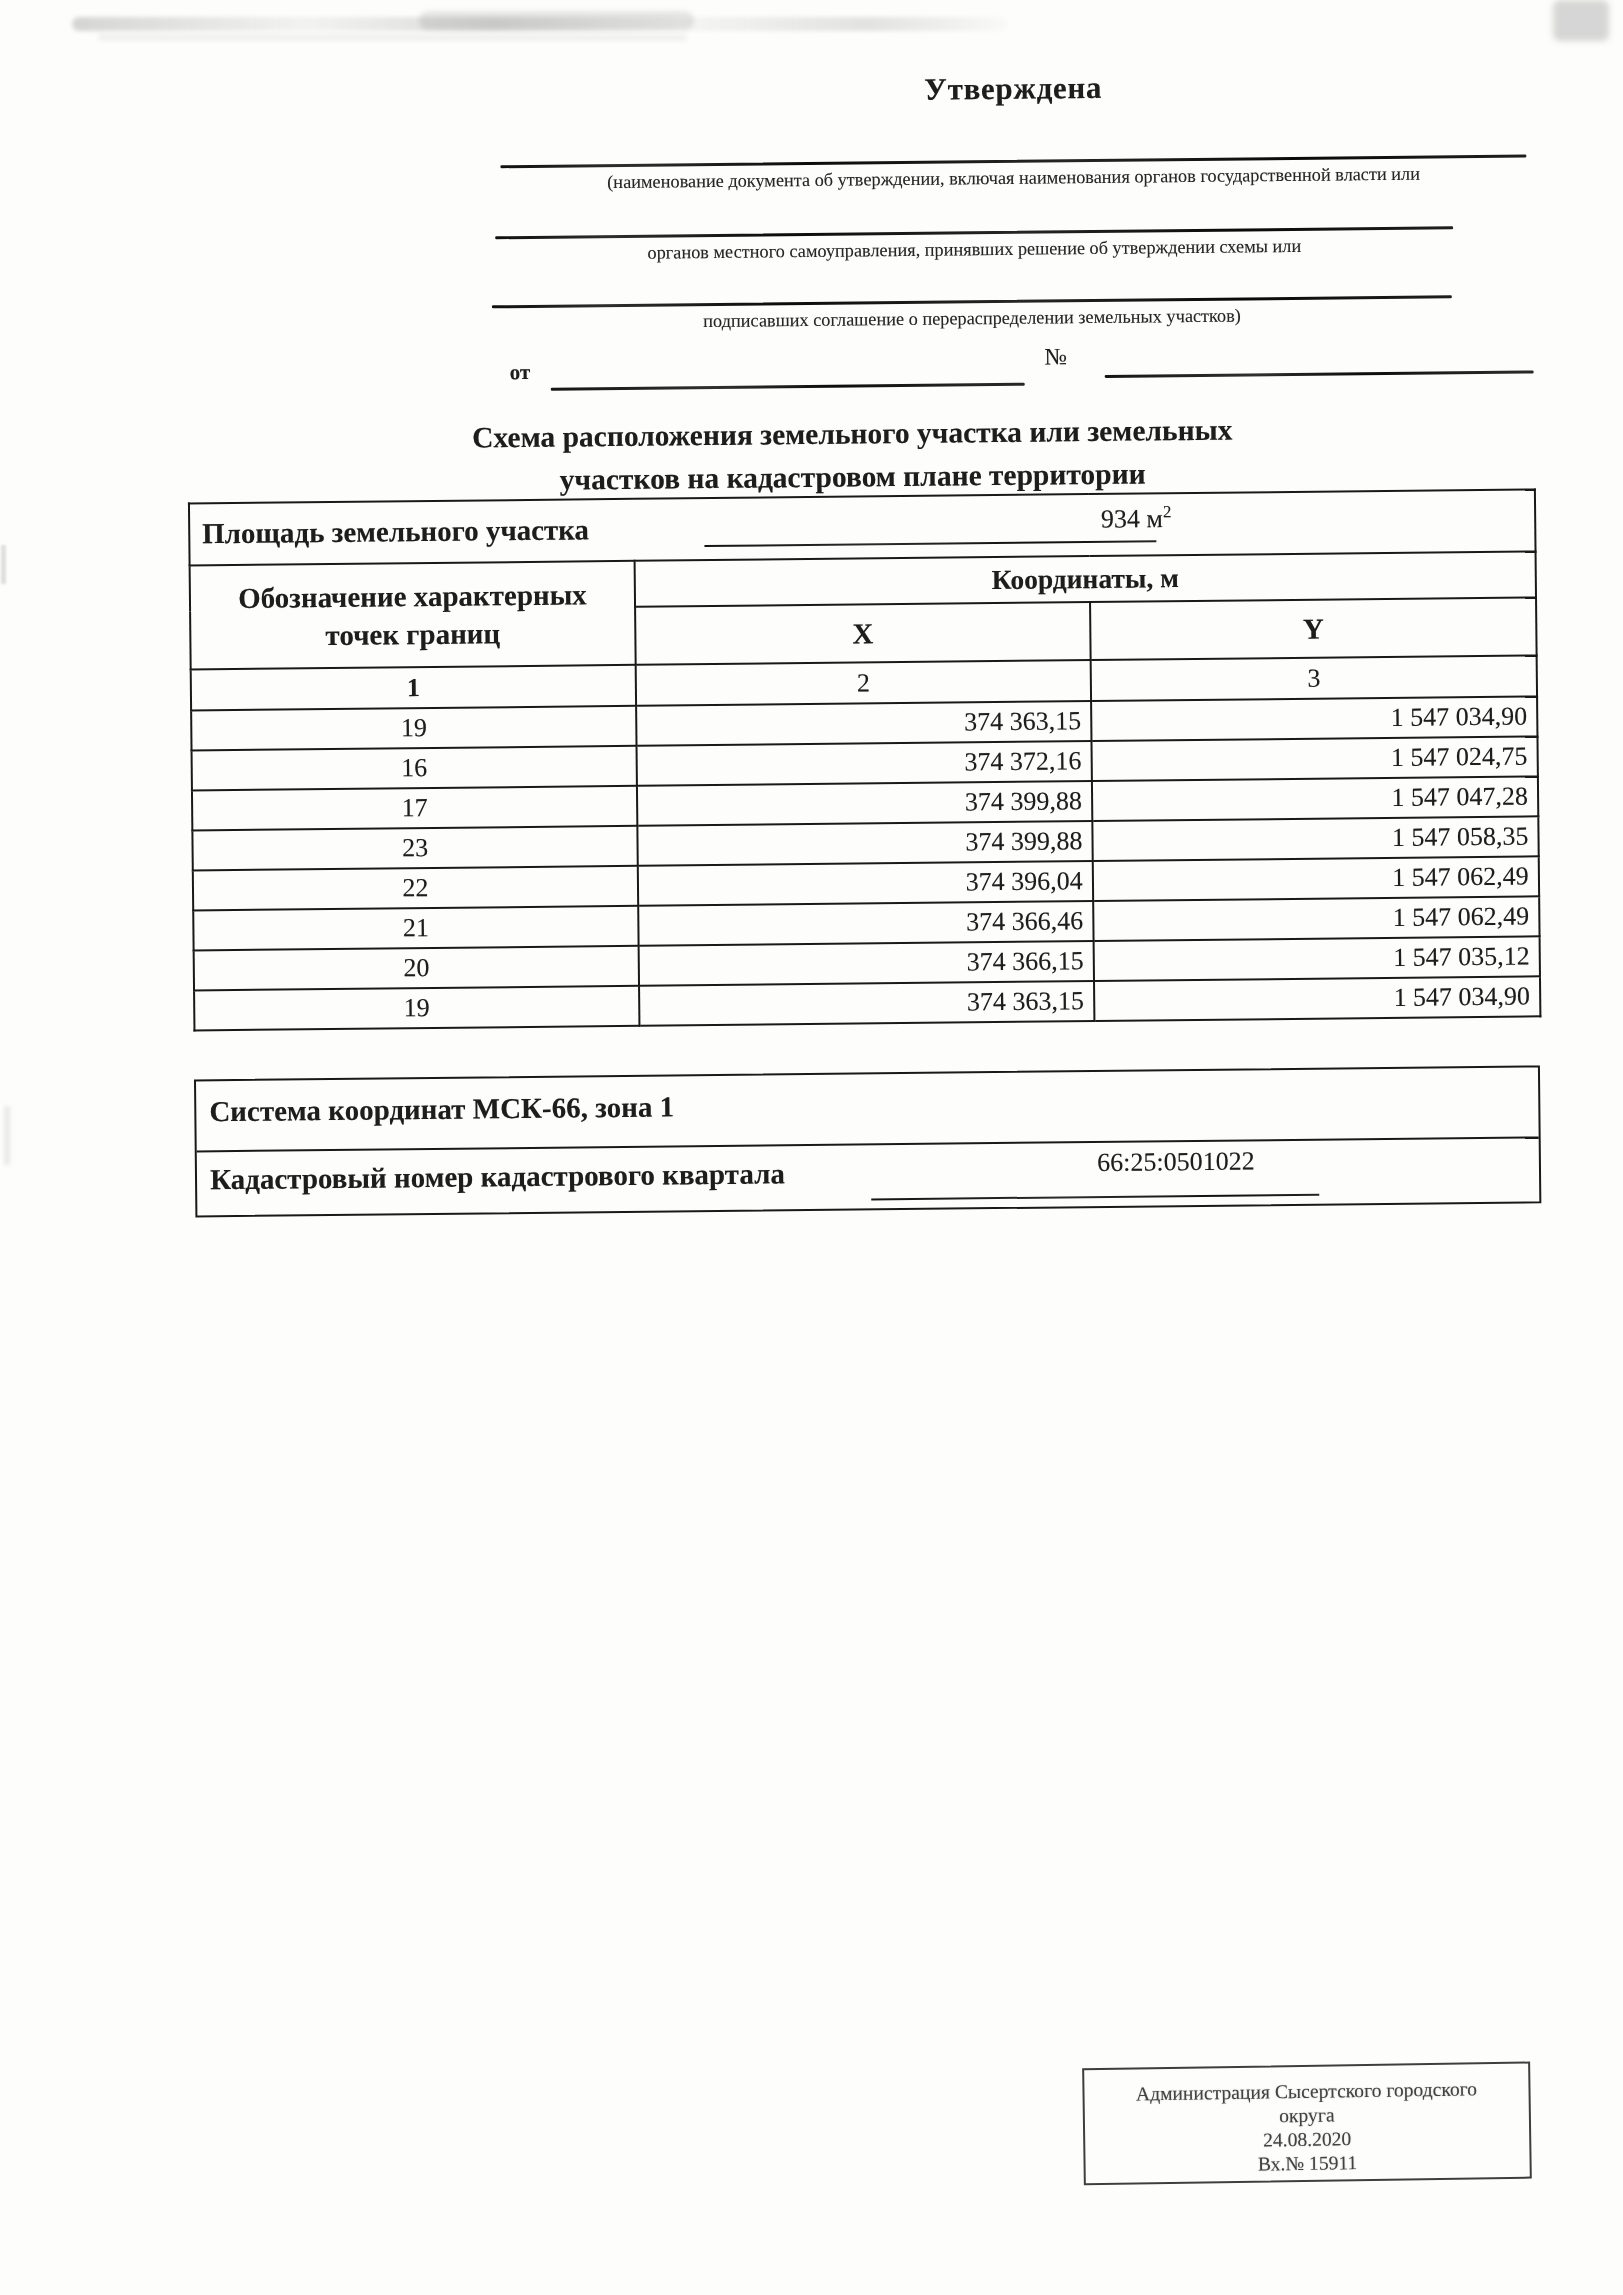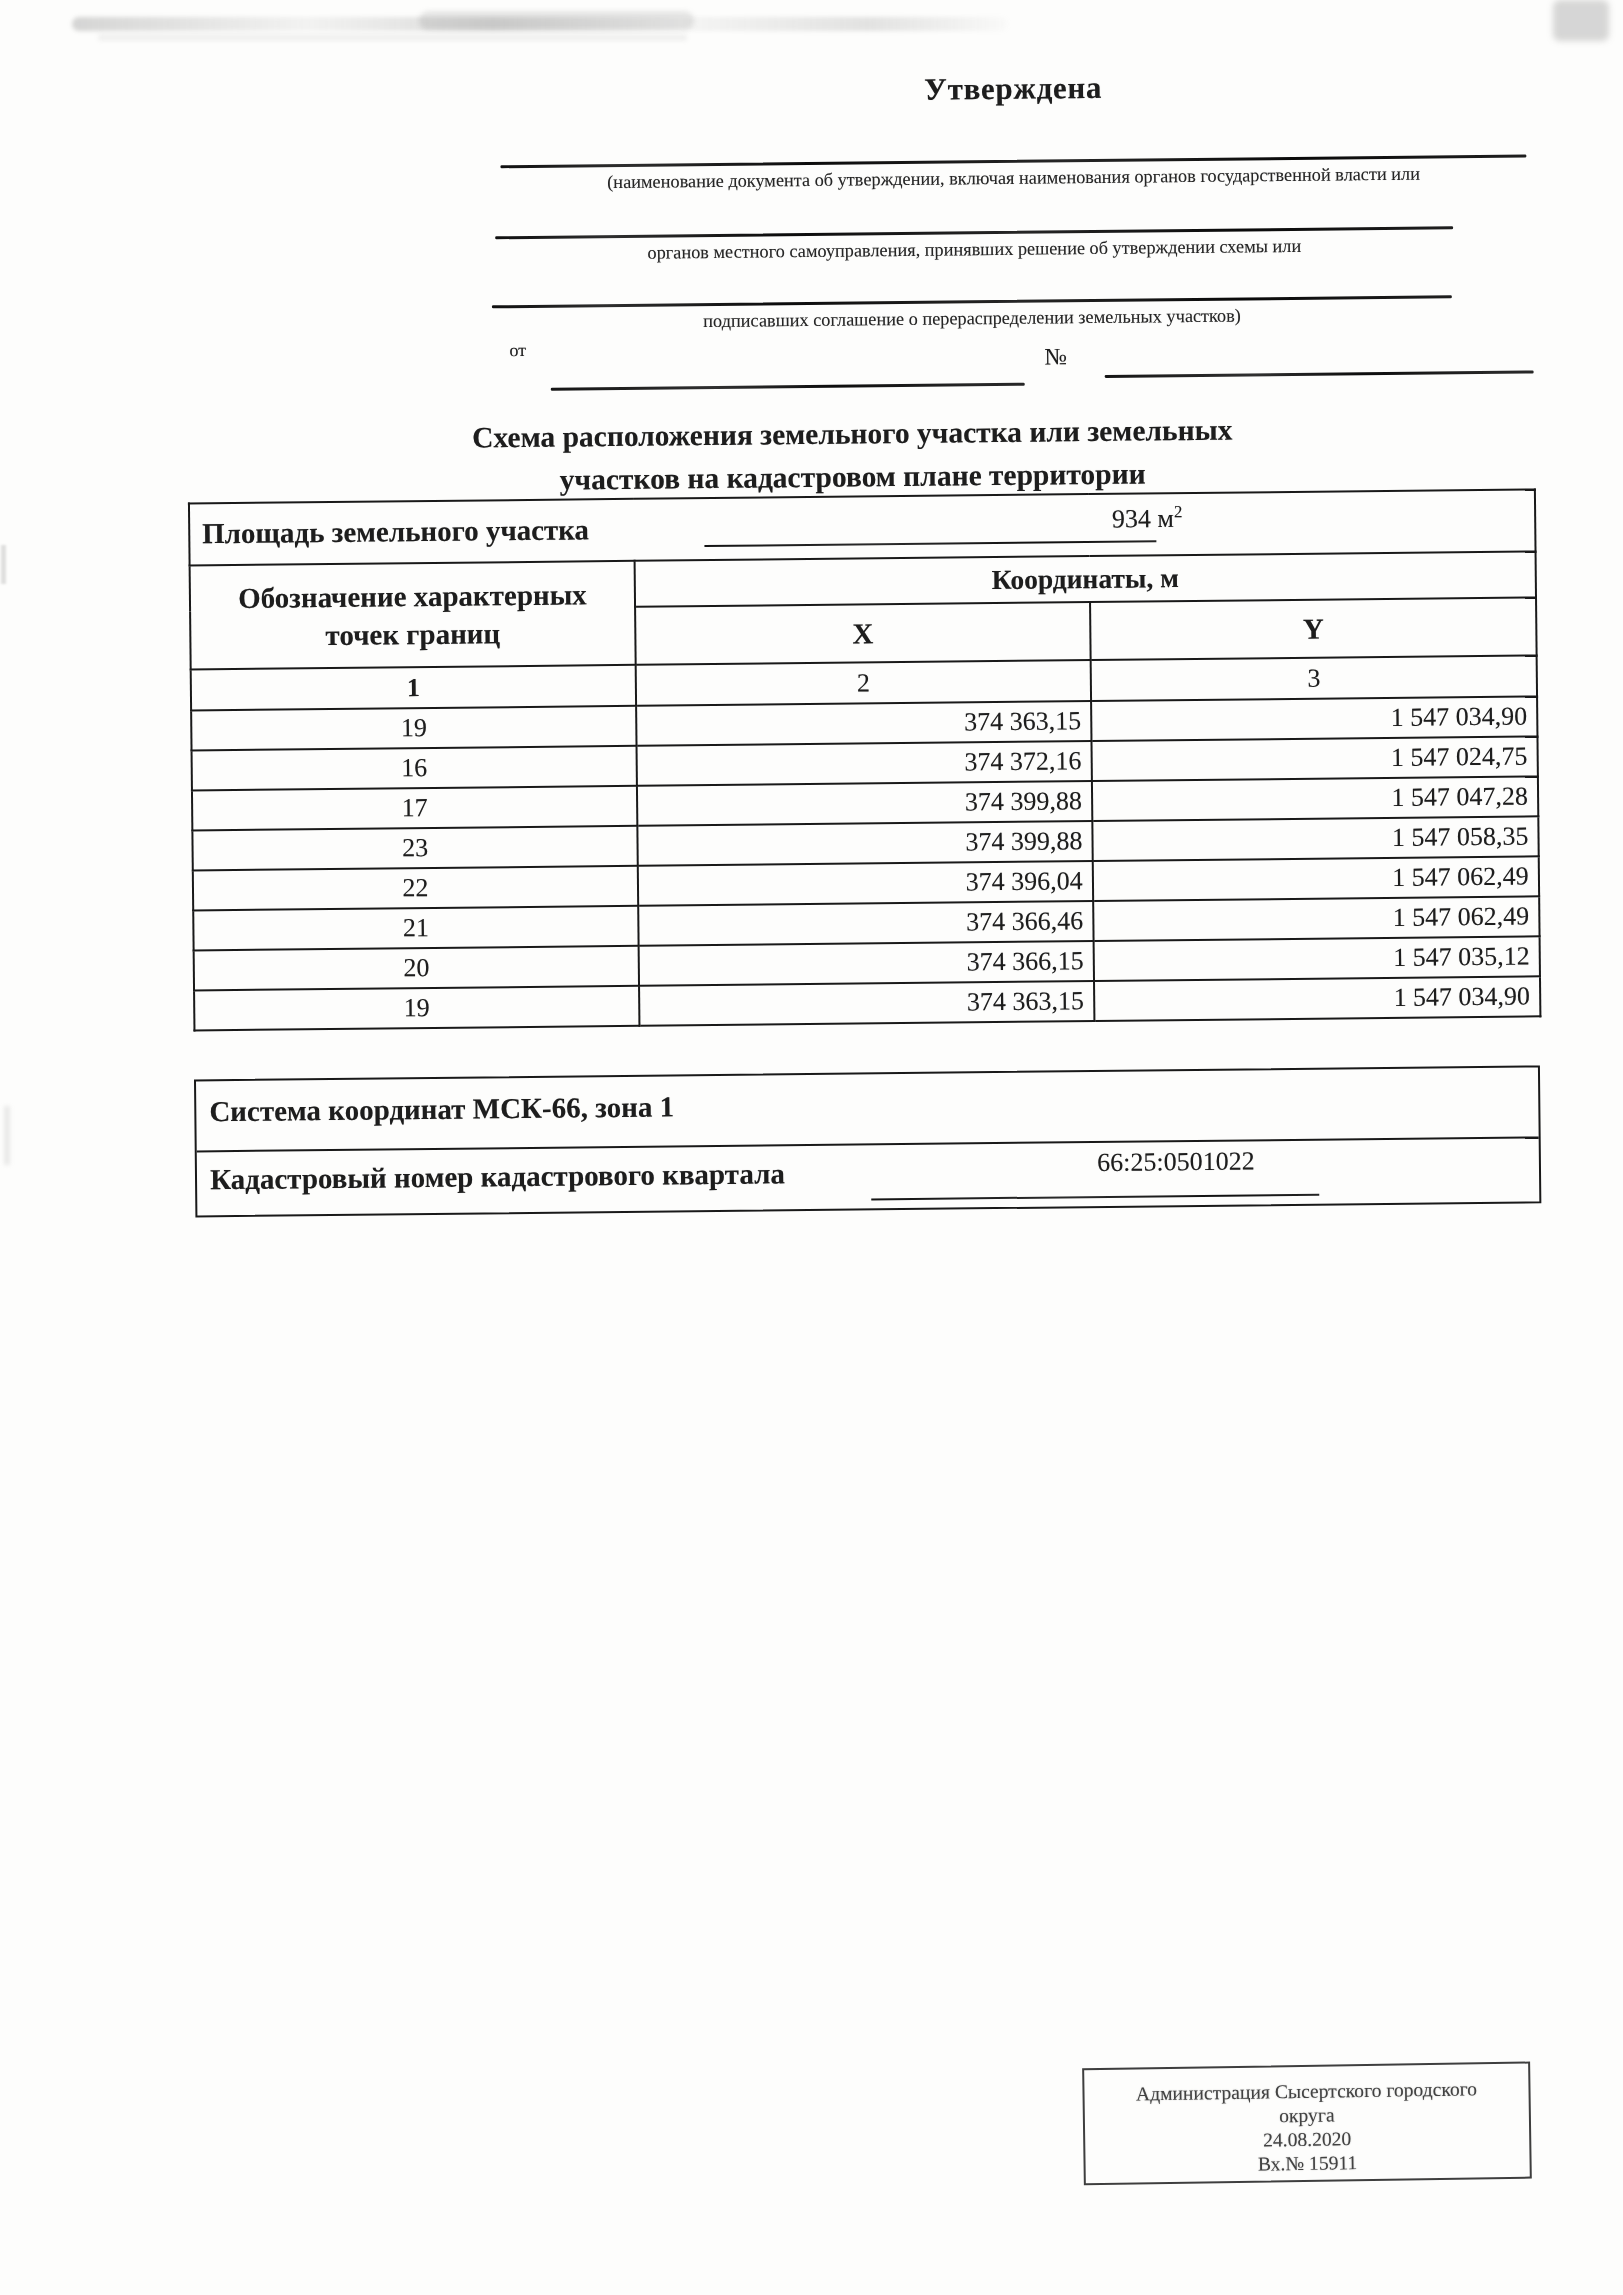--- a/index.html
+++ b/index.html
@@ -13,40 +13,40 @@
             font-size:31px;font-weight:bold;letter-spacing:0.7px;}
   .rule{position:absolute;height:3.3px;border-radius:1.3px;
         background:linear-gradient(90deg,#101010 0%,#2e2e2e 12%,#0c0c0c 30%,#262626 55%,#0a0a0a 78%,#1f1f1f 100%);}
   .rule1{left:509px;top:162px;width:1026px;}
   .rule2{left:503px;top:233px;width:958px;}
   .rule3{left:499px;top:302px;width:960px;}
   .cap{position:absolute;text-align:center;font-size:18.3px;color:#262626;text-shadow:0 0 0.7px rgba(40,40,40,.35);}
   .cap1{left:509px;top:170px;width:1026px;}
   .cap2{left:503px;top:241px;width:958px;}
   .cap3{left:499px;top:310px;width:960px;}
-  .from-label{position:absolute;left:516px;top:337px;font-size:18px;}
+  .from-label{position:absolute;left:516px;top:357px;font-size:21px;font-weight:bold;}
   .from-line{position:absolute;left:557px;top:385px;width:474px;}
   .no-label{position:absolute;left:1051px;top:346px;font-size:23.6px;}
   .no-line{position:absolute;left:1111px;top:378px;width:429px;}
   .blank{height:3.3px;background:linear-gradient(90deg,#151515,#303030 35%,#0d0d0d 60%,#272727 90%);border-radius:1.3px;}
 
   
   .title-line{position:absolute;left:367px;width:982px;text-align:center;
               font-size:29.5px;font-weight:bold;}
   .title-1{top:418px;}
   .title-2{top:461px;}
 
   
   table.coords{position:absolute;left:193px;top:496px;width:1346px;
                border-collapse:collapse;table-layout:fixed;color:#1d1d1d;}
   table.coords td{border:2.6px solid #191919;padding:0;vertical-align:middle;
                   text-shadow:0 0 0.7px rgba(30,30,30,.38);}
   .r-area td{height:60px;position:relative;}
   .area-label{position:absolute;left:11.8px;top:13px;font-size:29px;font-weight:bold;white-space:nowrap;}
-  .area-value{position:absolute;left:946px;top:7.9px;transform:translateX(-50%);font-size:26px;white-space:nowrap;margin-left:11px;}
+  .area-value{position:absolute;left:946px;top:7.9px;transform:translateX(-50%);font-size:26px;white-space:nowrap;}
   .area-value sup{font-size:17px;}
   .area-underline{position:absolute;left:514px;bottom:11.8px;width:452px;height:2.6px;
                   background:linear-gradient(90deg,#141414,#2b2b2b 40%,#0e0e0e 75%,#242424);}
   .r-ch{height:46px;}
   .pt-head{text-align:center;font-weight:bold;font-size:29px;line-height:1.32;}
   .pt-head .wrapbox{display:inline-block;width:380px;}
   .coh{text-align:center;font-weight:bold;font-size:27.5px;}
   .r-xy{height:58px;}
   .xy{text-align:center;font-weight:bold;font-size:29px;}
   .r-idx{height:41px;}

